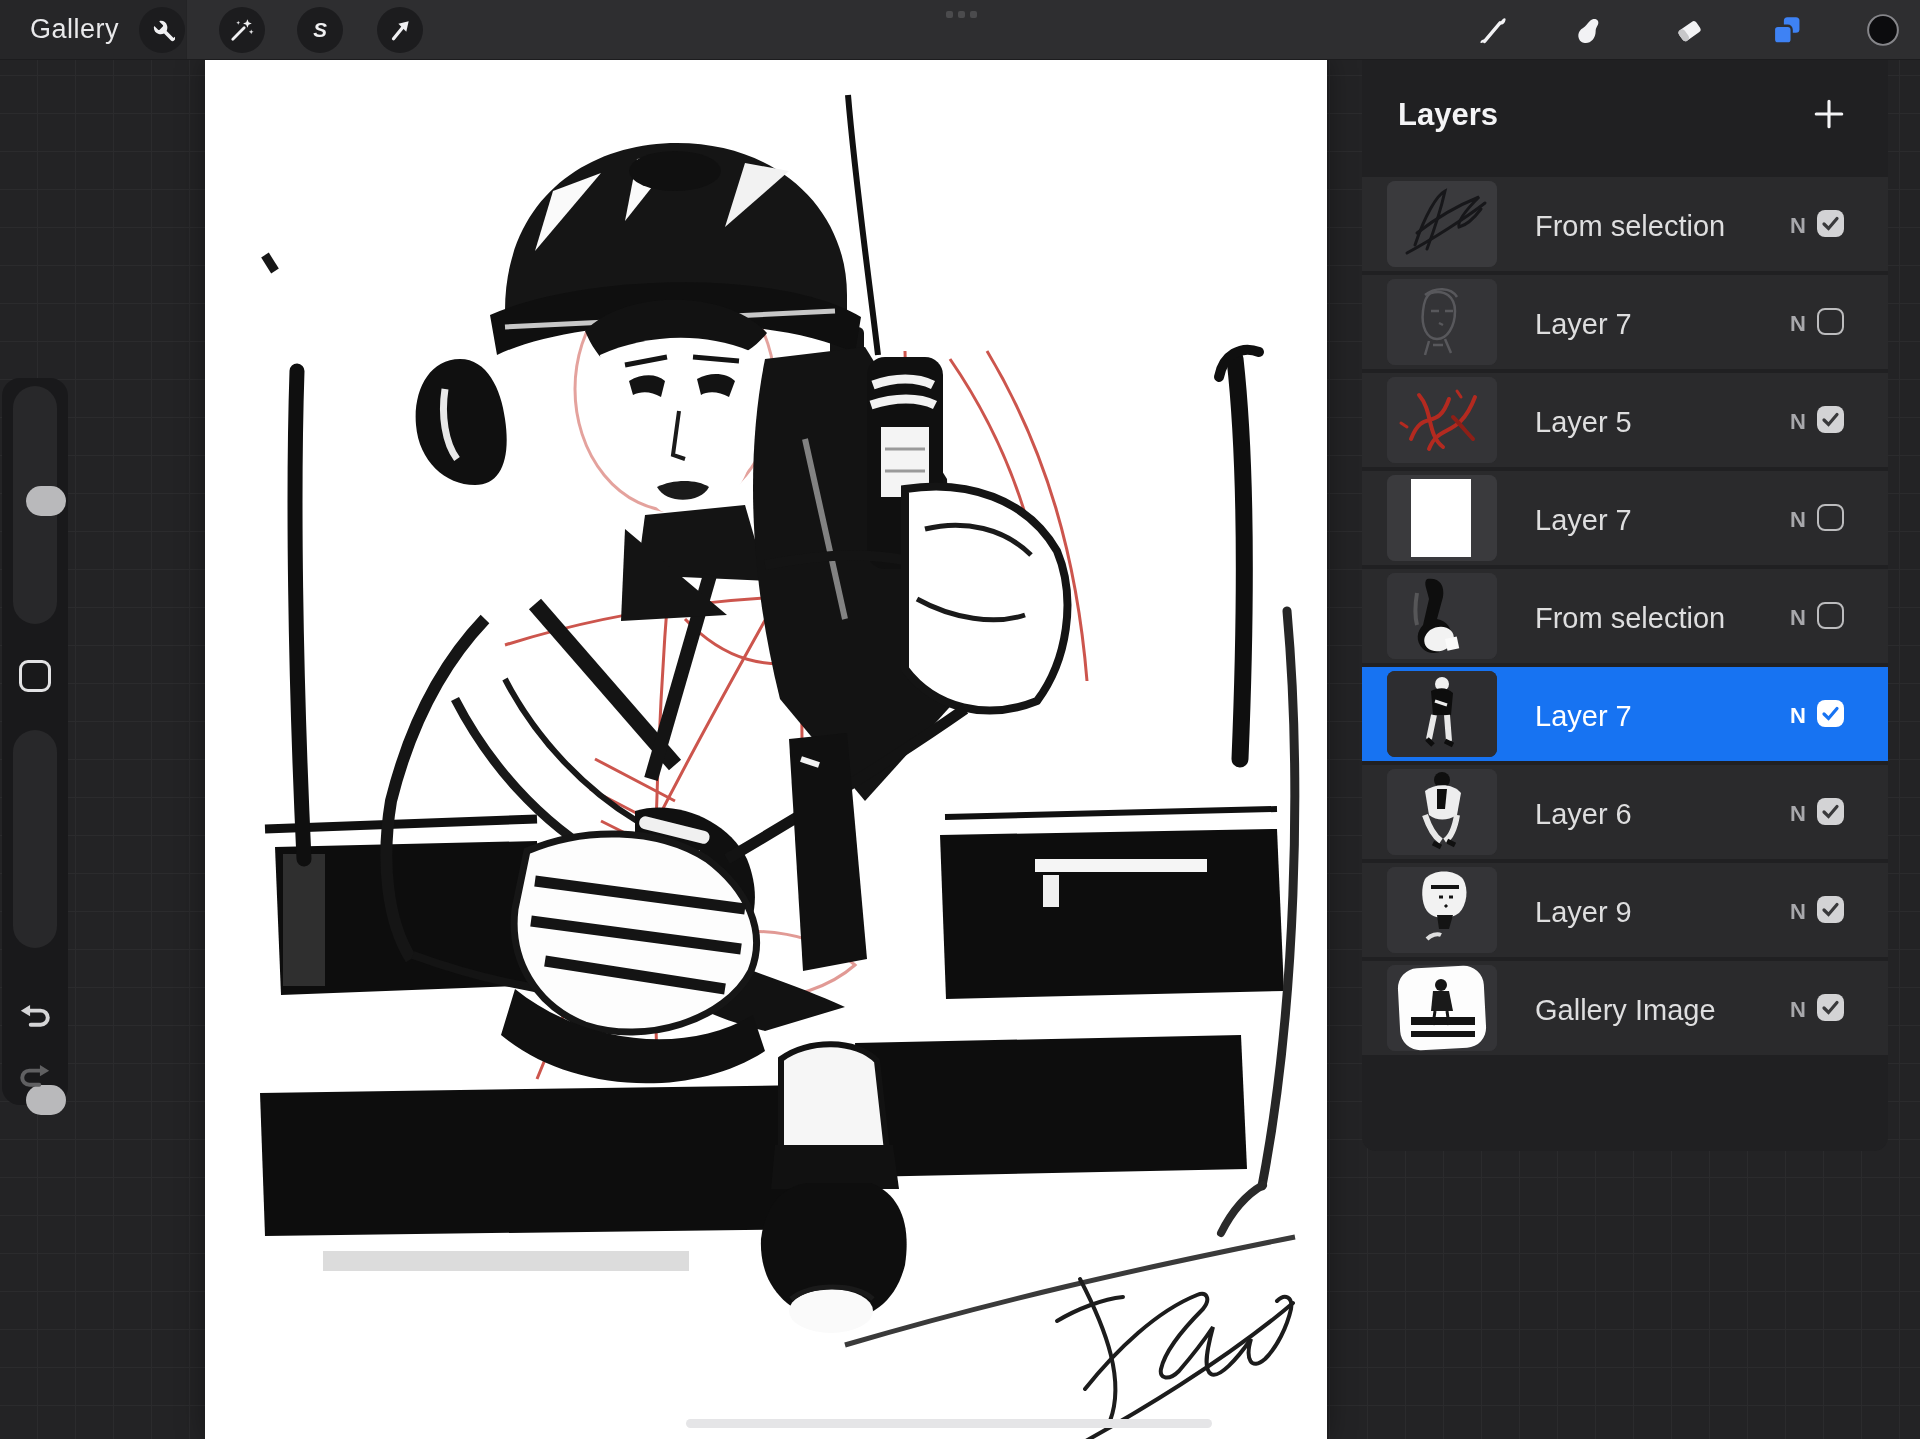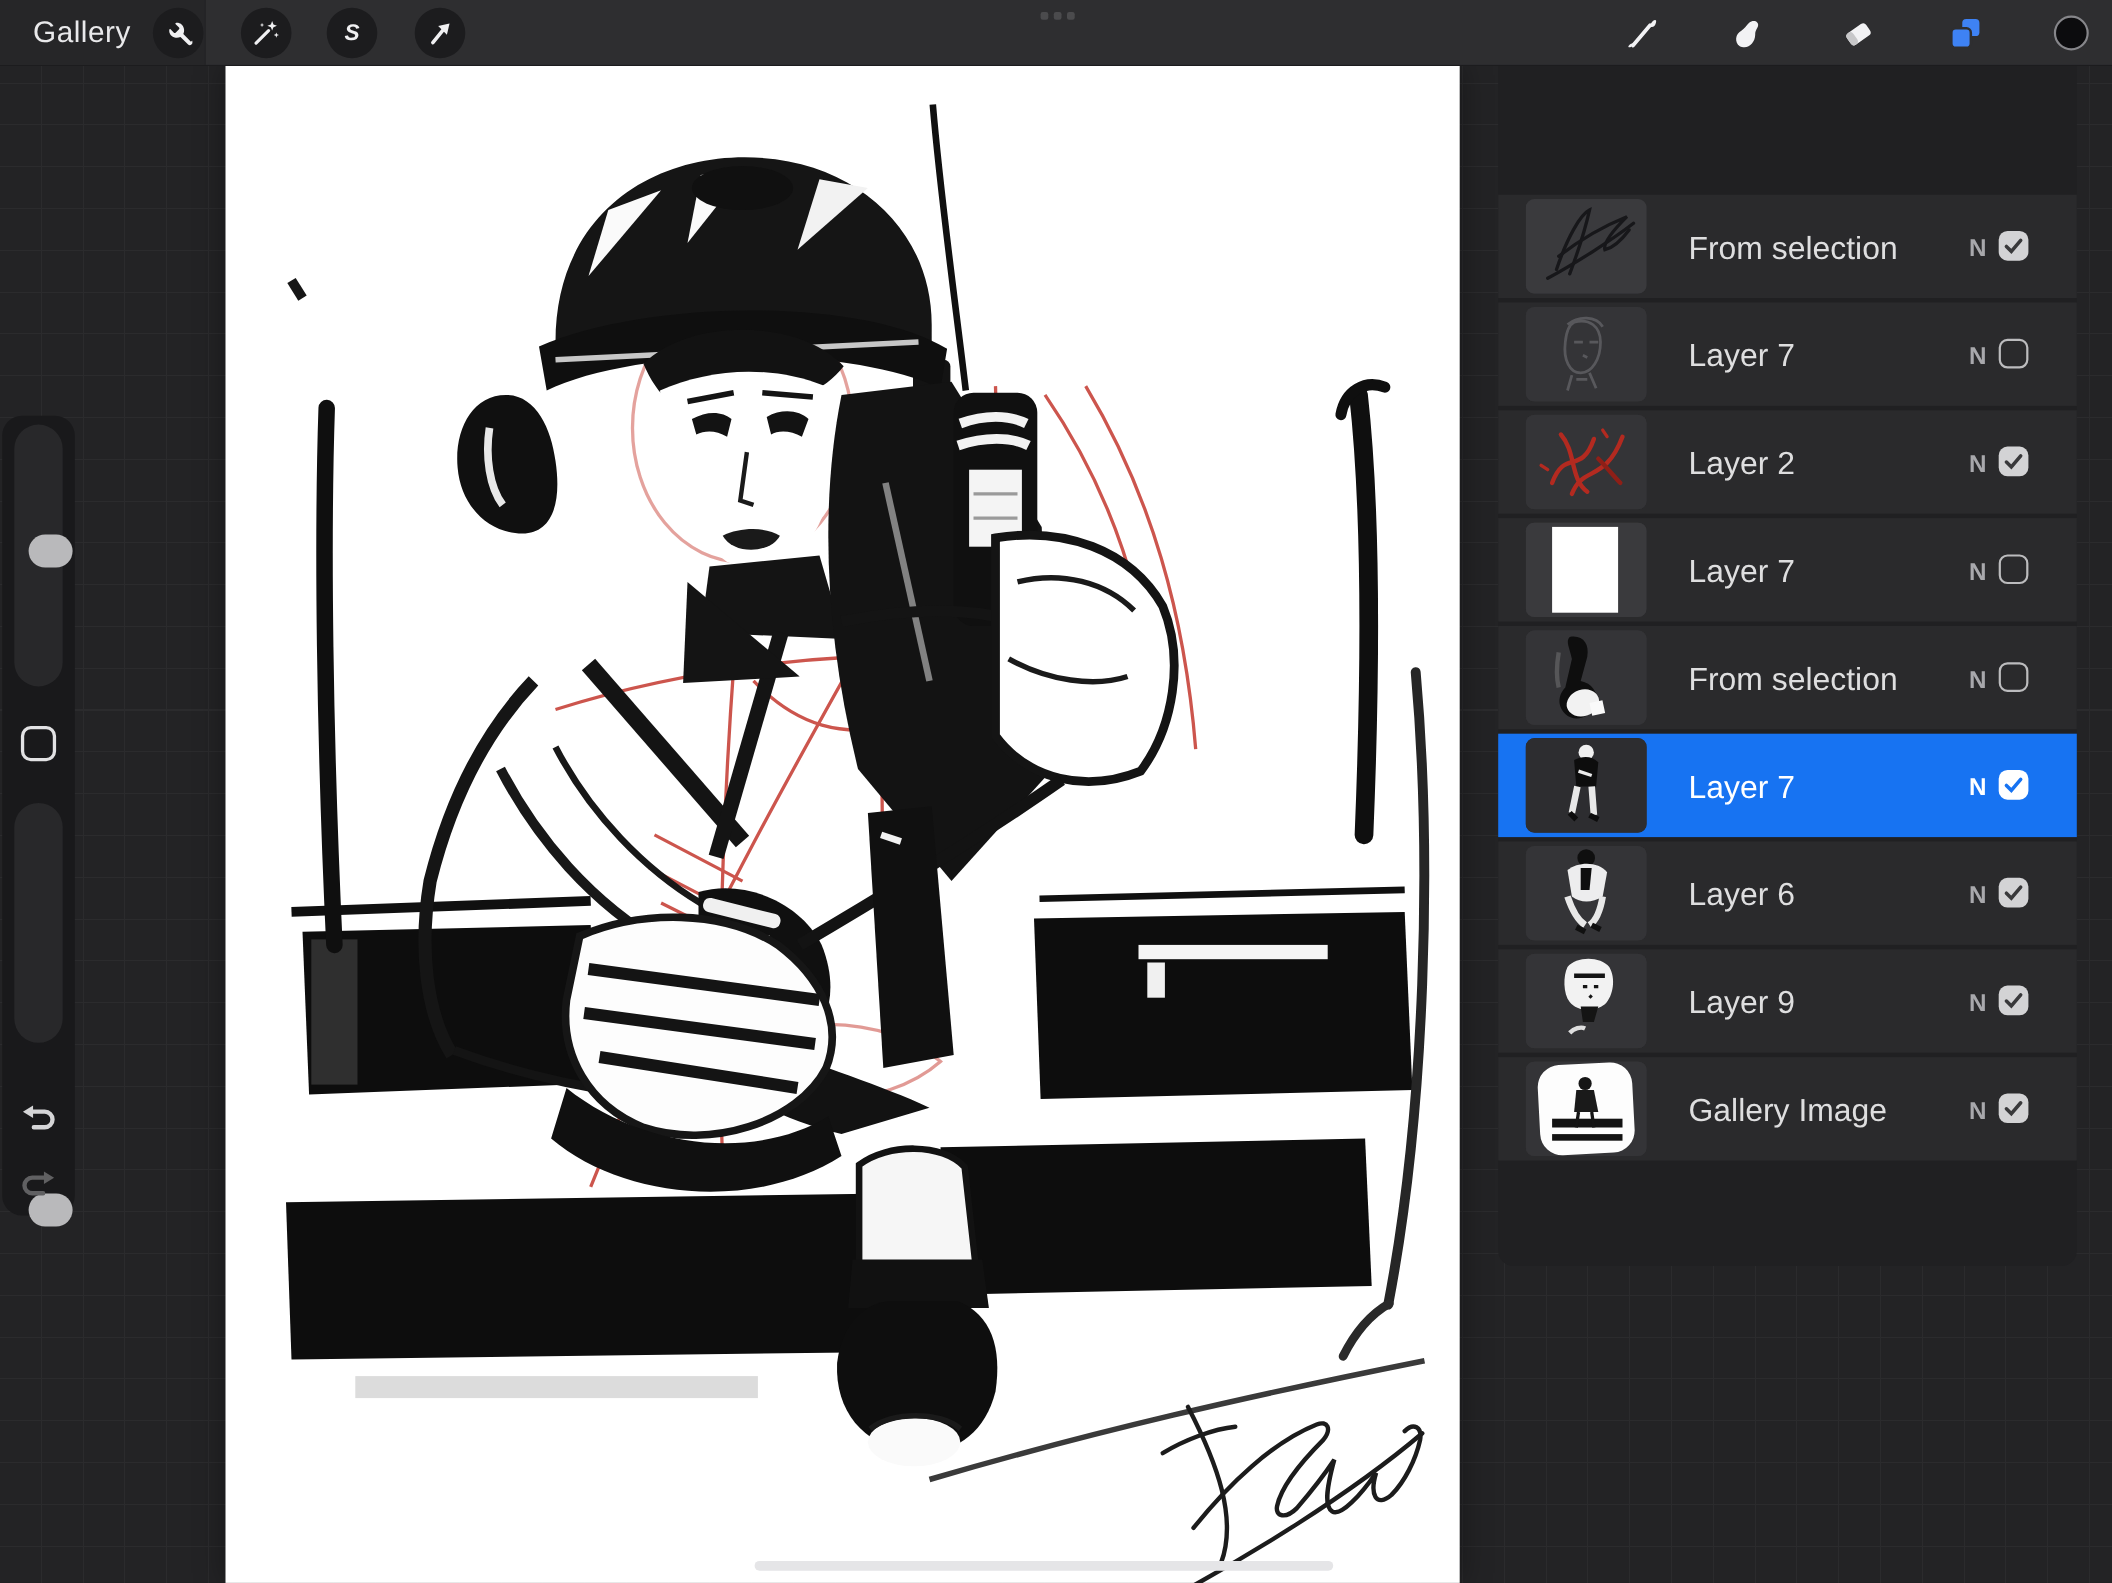--- a/index.html
+++ b/index.html
@@ -266,20 +266,28 @@
     </div>
     <div class="hist-btn" id="redo-btn">
       <svg viewBox="0 0 24 18">
         <path d="M17,4.5 L8,4.5 A5 5 0 0 0 8,14.5 L15,14.5" stroke="#606062" stroke-width="2.8" fill="none" stroke-linecap="round"></path>
         <path fill="#606062" d="M15.5,0.5 L15.5,8.5 L22,4.5 Z"></path>
       </svg>
     </div>
   </div>
 
   <div id="panel">
+    <div id="panel-header">
+      <div id="panel-title">Layers</div>
+      <div class="plus-btn">
+        <svg viewBox="0 0 24 24">
+          <path d="M12 3 V21 M3 12 H21" stroke="#f4f4f6" stroke-width="2.2" stroke-linecap="round"></path>
+        </svg>
+      </div>
+    </div>
     <div id="rows">
         <div class="layer-row">
     <div class="thumb">
             <svg viewBox="0 0 110 86">
               <rect width="110" height="86" fill="#3a3a3d"></rect>
     <g stroke="#17171a" stroke-width="3" fill="none" stroke-linecap="round">
       <path d="M28,64 C38,34 50,14 58,10 C54,28 46,52 40,68"></path>
       <path d="M30,52 C48,38 72,24 92,16 C80,28 70,40 72,46 C80,44 88,36 94,28"></path>
       <path d="M20,72 C46,58 80,36 98,22"></path>
     </g>
@@ -315,21 +323,21 @@
               <rect width="110" height="86" fill="#343437"></rect>
     <g stroke="#b32a20" stroke-width="4" fill="none" stroke-linecap="round">
       <path d="M24,62 C36,30 50,56 62,22"></path>
       <path d="M42,72 C52,46 72,62 88,20"></path>
       <path d="M32,18 C46,34 40,58 56,70"></path>
       <path d="M66,40 C74,48 80,56 86,62" stroke="#8e1f17"></path>
       <path d="M14,46 L20,50 M70,14 L74,20" stroke-width="3"></path>
     </g>
   </svg>
           </div>
-    <div class="row-label">Layer 2</div>
+    <div class="row-label">Layer 5</div>
     <div class="blend">N</div>
     <div class="vis on">
             <svg viewBox="0 0 19 17">
               <path class="ck" d="M3 9 L7.5 13.5 L16 3.5" stroke-width="3.2" fill="none" stroke-linecap="round"></path>
             </svg>
           </div>
   </div>
         <div class="layer-row">
     <div class="thumb">
             <svg viewBox="0 0 110 86">

